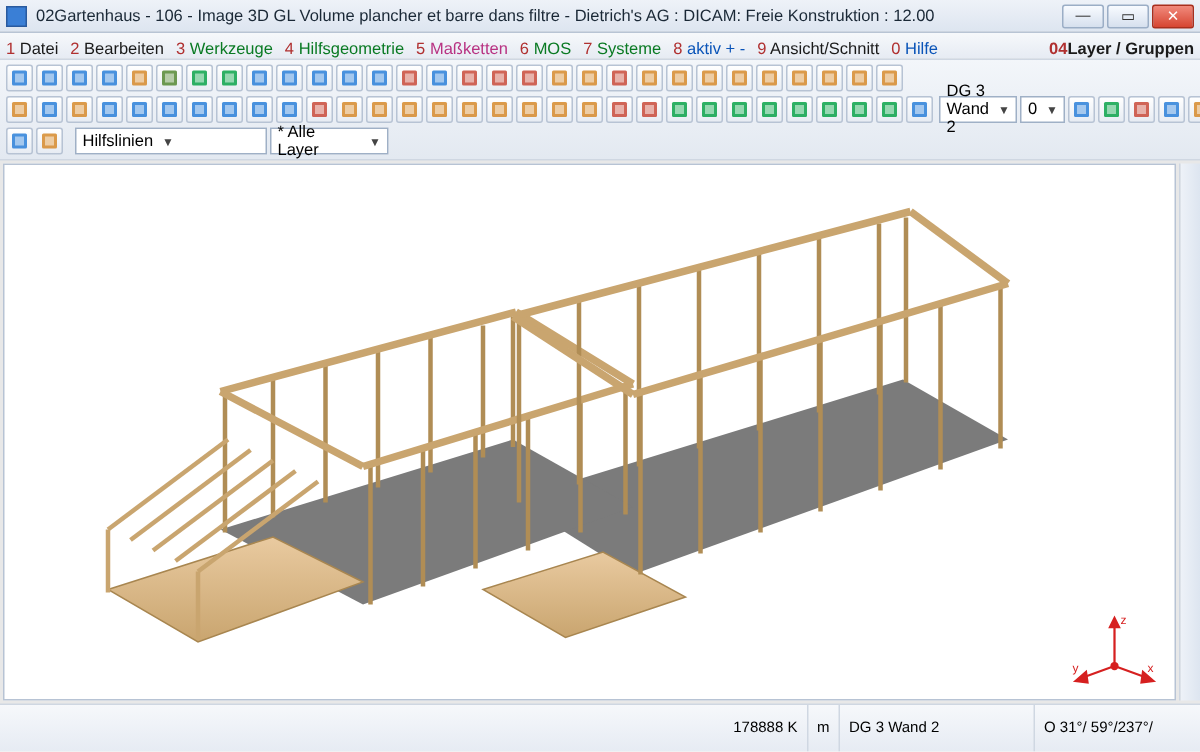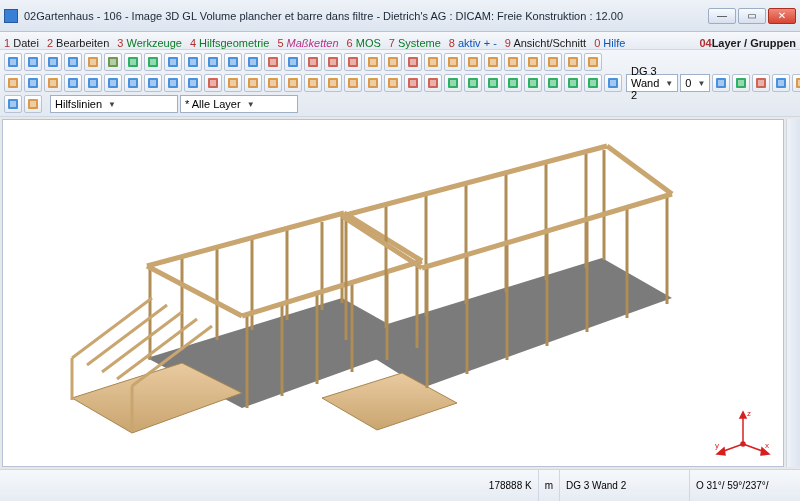--- a/index.html
+++ b/index.html
@@ -1,32 +1,32 @@
 <!DOCTYPE html>
 <html><head>
 <meta charset="utf-8">
 <style>
 * { margin: 0; padding: 0; box-sizing: border-box; }
 body { width: 800px; height: 501px; font-family: "Segoe UI", Tahoma, sans-serif; font-size: 11px; background: #e8e8e8; overflow: hidden; display: flex; flex-direction: column; }
 
 
-.titlebar { height: 32px; background: linear-gradient(#eef2f8,#dde5f0); display: flex; align-items: center; padding: 0 4px; border-bottom: 1px solid #b8c4d4; }
+.titlebar { height: 22px; background: linear-gradient(#eef2f8,#dde5f0); display: flex; align-items: center; padding: 0 4px; border-bottom: 1px solid #b8c4d4; }
 .titlebar .appicon { width: 14px; height: 14px; margin-right: 6px; background: #3a7fd6; border: 1px solid #295a9e; }
 .titlebar .title { flex: 1; color: #1a2836; font-size: 11px; white-space: nowrap; overflow: hidden; }
 .winbtns { display: flex; gap: 2px; }
 .winbtn { width: 28px; height: 16px; background: linear-gradient(#f8fbff,#d6e0ee); border: 1px solid #9baec6; border-radius: 2px; display:flex; align-items:center; justify-content:center; font-size:10px; color:#333; cursor:pointer; }
 .winbtn.close { background: linear-gradient(#f18a7c,#d64532); color:#fff; border-color:#a82f1e; }
 
 
 .menubar { height: 18px; background: linear-gradient(#f6f8fb,#e6ebf3); display:flex; align-items:flex-end; padding: 0 4px; gap: 8px; border-bottom:1px solid #cfd7e2; }
 .menuitem { cursor:pointer; }
 .menuitem .num { color:#b03030; }
 .menuitem .mlabel { color:#1a1a1a; }
 .menuitem.green .mlabel { color:#0a7a23; }
-.menuitem.pink .mlabel { color:#b83282;font-style:italic; }
+.menuitem.pink .mlabel { color:#b83282; }
 .menuitem.blue .mlabel { color:#0a54b8; }
 .menuitem.layer { color:#0a54b8;font-weight:bold; }
 
 
 .toolbars { background: linear-gradient(#f3f6fa,#e3e9f1); border-bottom:1px solid #cfd7e2; padding: 3px 4px; display:flex; flex-direction:column; gap:3px; }
 .tbrow { display:flex; align-items:center; gap:2px; }
 .tbbtn { width:18px; height:18px; border:1px solid #b7c3d4; background: linear-gradient(#ffffff,#e7ecf3); border-radius:2px; display:flex; align-items:center; justify-content:center; cursor:pointer; }
 .tbbtn svg { width:12px; height:12px; }
 .tbsep { width:4px; height:18px; }
 .tbcombo { height:18px; border:1px solid #9fb0c6; background:#fff; font-size:11px; padding: 0 4px; display:flex; align-items:center; gap:6px; cursor:pointer; }
@@ -504,21 +504,21 @@
             <rect x="1" y="1" width="10" height="10" rx="1" fill="#d68a2b" opacity="0.85"></rect>
             <rect x="3" y="3" width="6" height="6" fill="#fff" opacity="0.5"></rect>
           </svg>
         </div>
       </div>
     <div class="tbsep"></div>
     <div class="tbcombo" style="width:128px">
       <span>Hilfslinien</span>
         <span class="arrow">▼</span>
     </div>
-    <div class="tbcombo" style="width:118px">
+    <div class="tbcombo" style="width:79px">
       <span>* Alle Layer</span>
         <span class="arrow">▼</span>
     </div>
   </div>
 </div>
 
 <div class="workarea">
   <div class="canvas">
 
     <svg class="building" width="640" height="330" viewBox="0 0 640 330">

